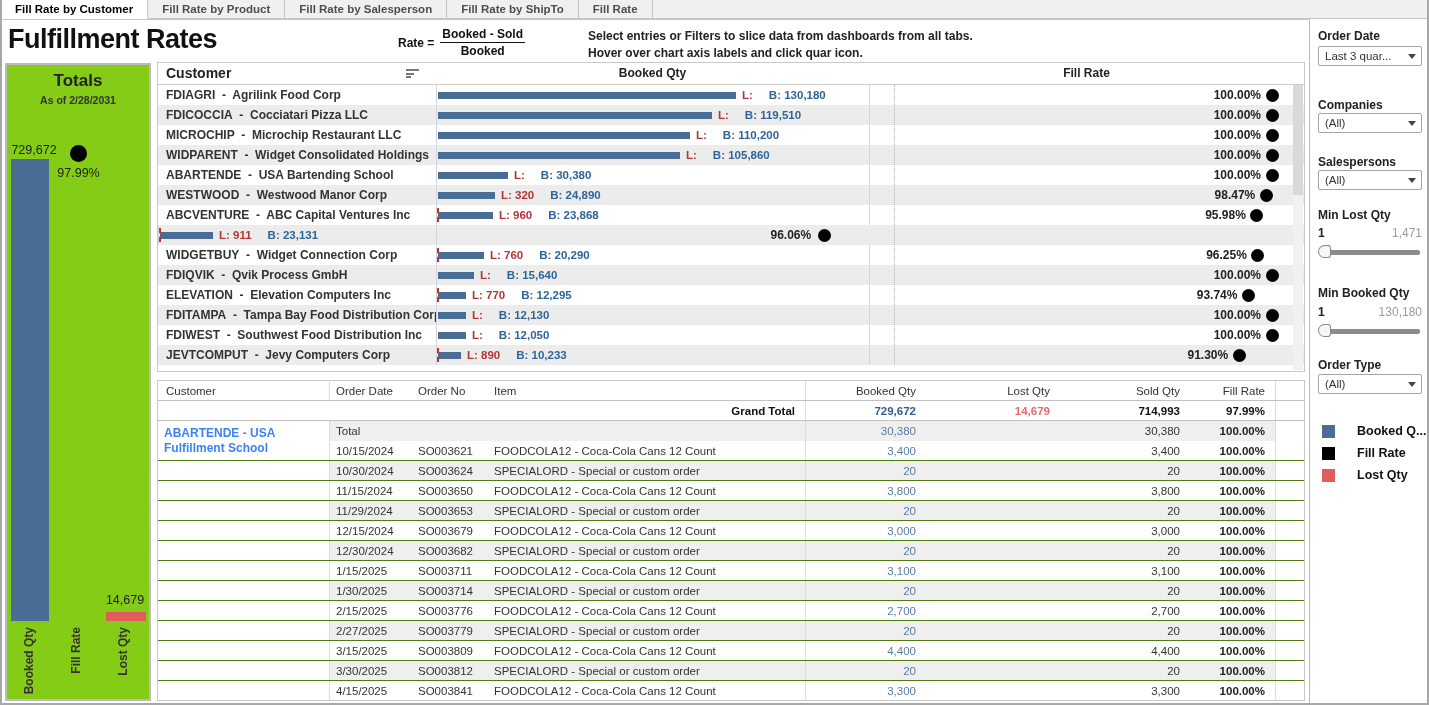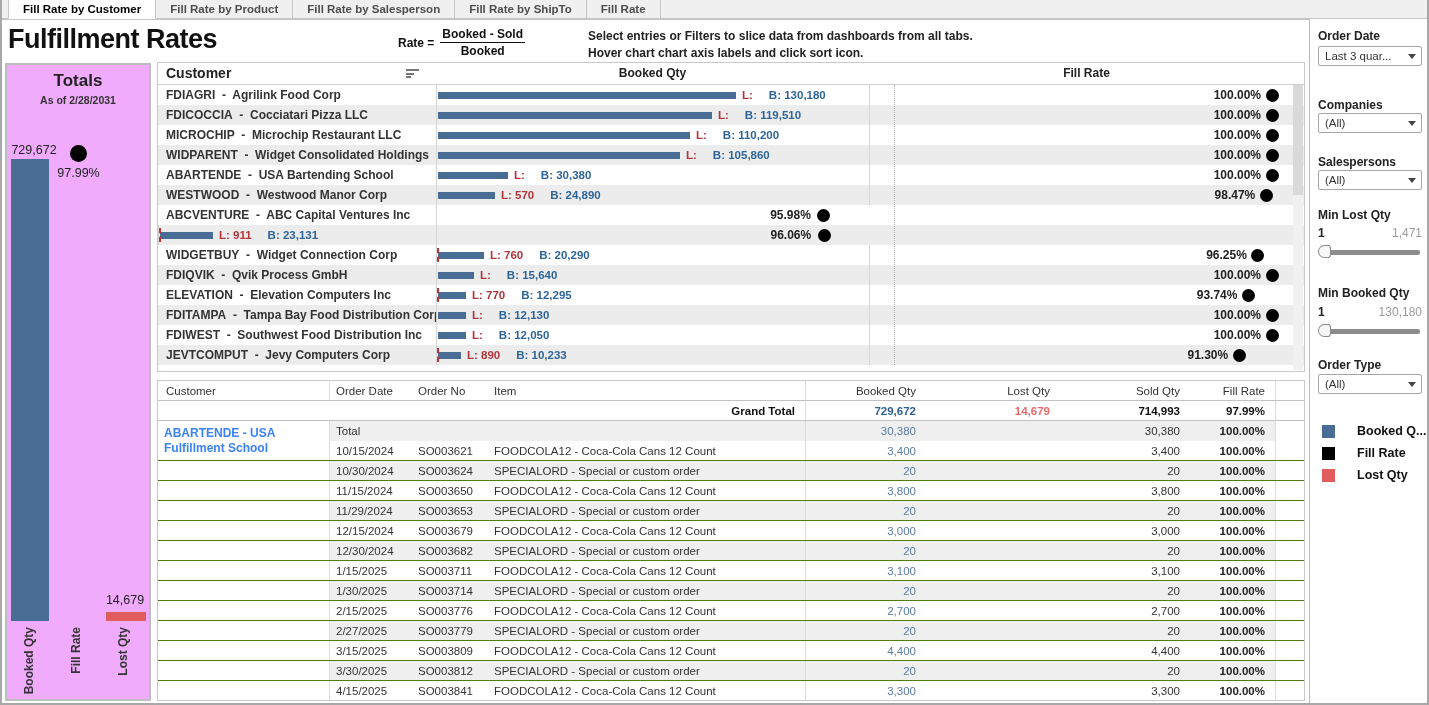--- a/index.html
+++ b/index.html
@@ -7,35 +7,35 @@
   body {
     position:relative; background:#fff; overflow:hidden;
     font-family:"Liberation Sans", sans-serif; color:#333;
   }
   
   .outer-border { position:absolute; inset:0; border:2px solid #a8a8a8; border-top:none; pointer-events:none; z-index:50; }
   .dash-top-line { position:absolute; left:0; top:19px; width:1310px; height:1px; background:#c6c6c6; }
   .dash-right-line { position:absolute; left:1309px; top:19px; width:1px; height:684px; background:#b9b9b9; }
 
   
-  .tabbar { position:absolute; left:0; top:0; width:100%; height:19px; background:#f0f0f0; display:flex; padding-left:8px; border-bottom:1px solid #c6c6c6; z-index:5; }
+  .tabbar { position:absolute; left:0; top:0; width:100%; height:19px; background:#f0f0f0; display:flex; padding-left:0; border-bottom:1px solid #c6c6c6; z-index:5; }
   .tab { height:19px; line-height:19px; padding:0 14px; font-size:11.5px; font-weight:600; color:#4d4d4d; border-right:1px solid #c4c4c4; cursor:default; white-space:nowrap; }
   .tab:first-child { border-left:1px solid #c4c4c4; }
   .tab.active { background:#fff; color:#000; border-bottom:1px solid #fff; margin-bottom:-1px; }
 
   
   .page-title { position:absolute; left:8px; top:24px; font-size:27px; font-weight:700; color:#111; letter-spacing:-0.5px; }
   .formula { position:absolute; left:398px; top:27px; display:flex; align-items:center; gap:6px; font-size:12px; font-weight:700; color:#111; }
   .formula .frac { display:flex; flex-direction:column; align-items:center; }
   .formula .num { border-bottom:1px solid #111; padding:0 2px 1px; }
   .formula .den { padding-top:1px; }
   .instructions { position:absolute; left:588px; top:28px; font-size:12px; font-weight:700; color:#222; line-height:17px; }
 
   
-  .totals-panel { position:absolute; left:5px; top:63px; width:146px; height:638px; border:2px solid #bdbdbd; background:#f0abfc; }
+  .totals-panel { position:absolute; left:5px; top:63px; width:146px; height:638px; border:2px solid #bdbdbd; background:#84cc16; }
   .totals-title { position:absolute; left:0; top:6px; width:100%; text-align:center; font-size:17px; font-weight:700; color:#222; }
   .totals-sub { position:absolute; left:0; top:29px; width:100%; text-align:center; font-size:10.5px; font-weight:700; color:#333; }
   .tot-booked-lbl { position:absolute; left:0; top:78px; width:54px; text-align:center; font-size:12.5px; color:#222; }
   .tot-bar-blue { position:absolute; left:4px; top:94px; width:38px; height:462px; }
   .tot-dot { position:absolute; left:63px; top:80px; width:17px; height:17px; border-radius:50%; background:#000; }
   .tot-fill-lbl { position:absolute; left:44px; top:101px; width:55px; text-align:center; font-size:12.5px; color:#222; }
   .tot-lost-lbl { position:absolute; left:93px; top:528px; width:50px; text-align:center; font-size:12.5px; color:#222; }
   .tot-bar-red { position:absolute; left:99px; top:547px; width:40px; height:9px; }
   .tot-axis { position:absolute; top:562px; height:134px; width:22px; display:flex; align-items:flex-start; justify-content:center; }
   .tot-axis span { writing-mode:vertical-rl; transform:rotate(180deg); font-size:12px; font-weight:700; color:#333; white-space:nowrap; }
@@ -119,21 +119,21 @@
 <div class="page-title">Fulfillment Rates</div>
 <div class="formula">
   <span>Rate =</span>
   <span class="frac">
     <span class="num">Booked - Sold</span>
     <span class="den">Booked</span>
   </span>
 </div>
 <div class="instructions">
   <div>Select entries or Filters to slice data from dashboards from all tabs.</div>
-  <div>Hover chart chart axis labels and click sort icon.</div>
+  <div>Hover over chart axis labels and click quar icon.</div>
 </div>
 
 <div class="totals-panel">
   <div class="totals-title">Totals</div>
   <div class="totals-sub">As of 2/28/2031</div>
   <div class="tot-booked-lbl">729,672</div>
   <div class="tot-bar-blue" id="tot-bar-blue" style="background: rgb(74, 109, 150);"></div>
   <div class="tot-dot"></div>
   <div class="tot-fill-lbl">97.99%</div>
   <div class="tot-lost-lbl">14,679</div>
@@ -221,30 +221,36 @@
         </div>
         <div class="cfill">
           <span class="flab" style="right: 43px;">100.00%</span>
           <span class="dot" style="left: 395.5px;"></span>
         </div>
       </div>
       <div class="crow alt">
         <div class="ccust"><b>WESTWOOD</b><span style="white-space: pre;">  -  Westwood Manor Corp</span></div>
         <div class="cbar">
           <div class="bar" style="width: 57px; background: rgb(74, 109, 150);"></div>
-          <span class="llab" style="color: rgb(181, 52, 58);">L: 570</span>
+          <span class="llab" style="color: rgb(181, 52, 58);">L: 320</span>
           <span class="blab" style="color: rgb(46, 101, 153);">B: 24,890</span>
         </div>
         <div class="cfill">
           <span class="flab" style="right: 48.7681px;">98.47%</span>
           <span class="dot" style="left: 389.732px;"></span>
         </div>
       </div>
       <div class="crow">
         <div class="ccust"><b>ABCVENTURE</b><span style="white-space: pre;">  -  ABC Capital Ventures Inc</span></div>
+        <div class="cbar">
+          <div class="ltick"></div>
+          <div class="bar" style="width: 55px; background: rgb(74, 109, 150);"></div>
+          <span class="llab" style="color: rgb(181, 52, 58);">L: 960</span>
+          <span class="blab" style="color: rgb(46, 101, 153);">B: 23,868</span>
+        </div>
         <div class="cfill">
           <span class="flab" style="right: 58.1554px;">95.98%</span>
           <span class="dot" style="left: 380.345px;"></span>
         </div>
       </div>
       <div class="crow alt">
         <div class="cbar">
           <div class="ltick"></div>
           <div class="bar" style="width: 53px; background: rgb(74, 109, 150);"></div>
           <span class="llab" style="color: rgb(181, 52, 58);">L: 911</span>

